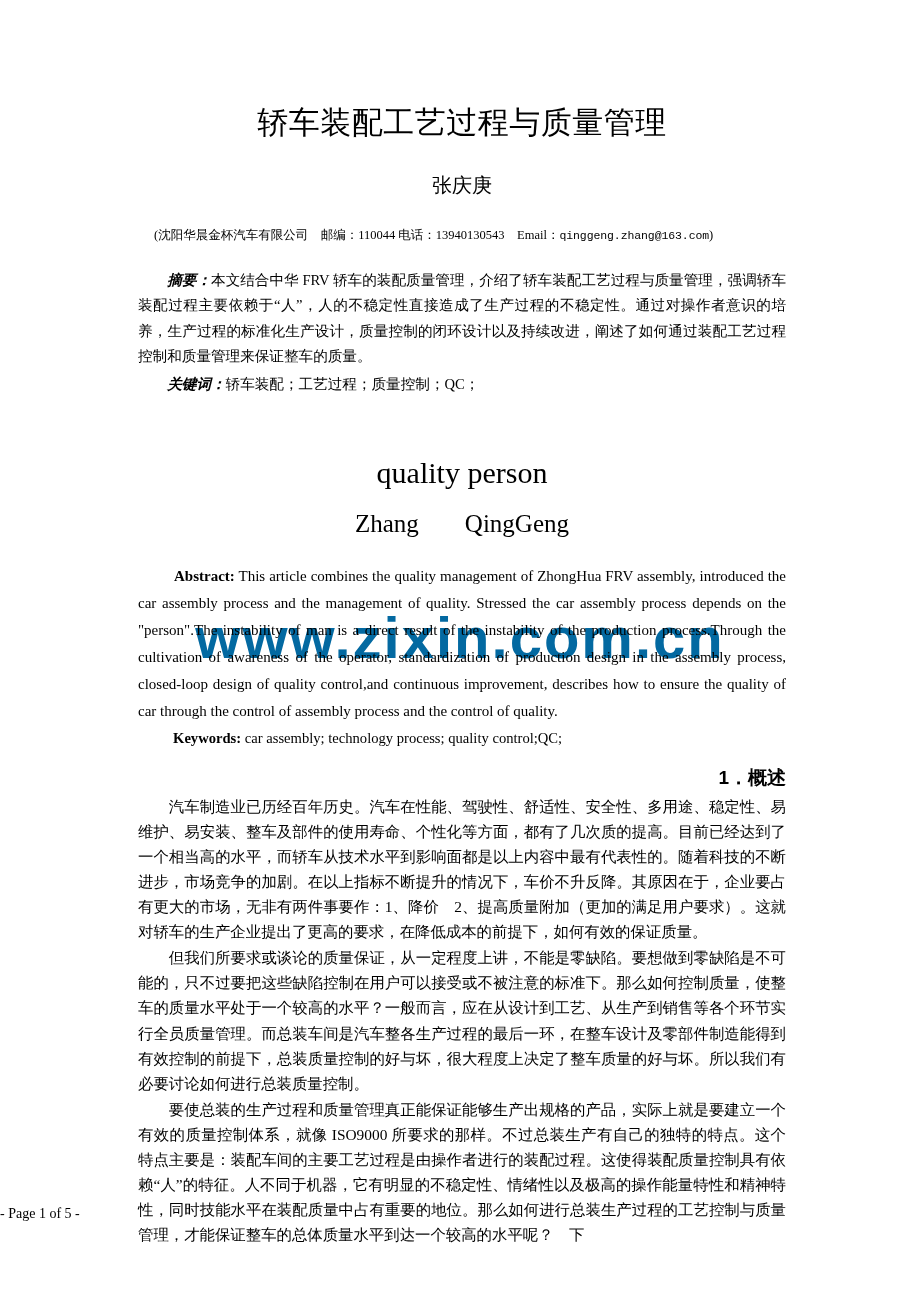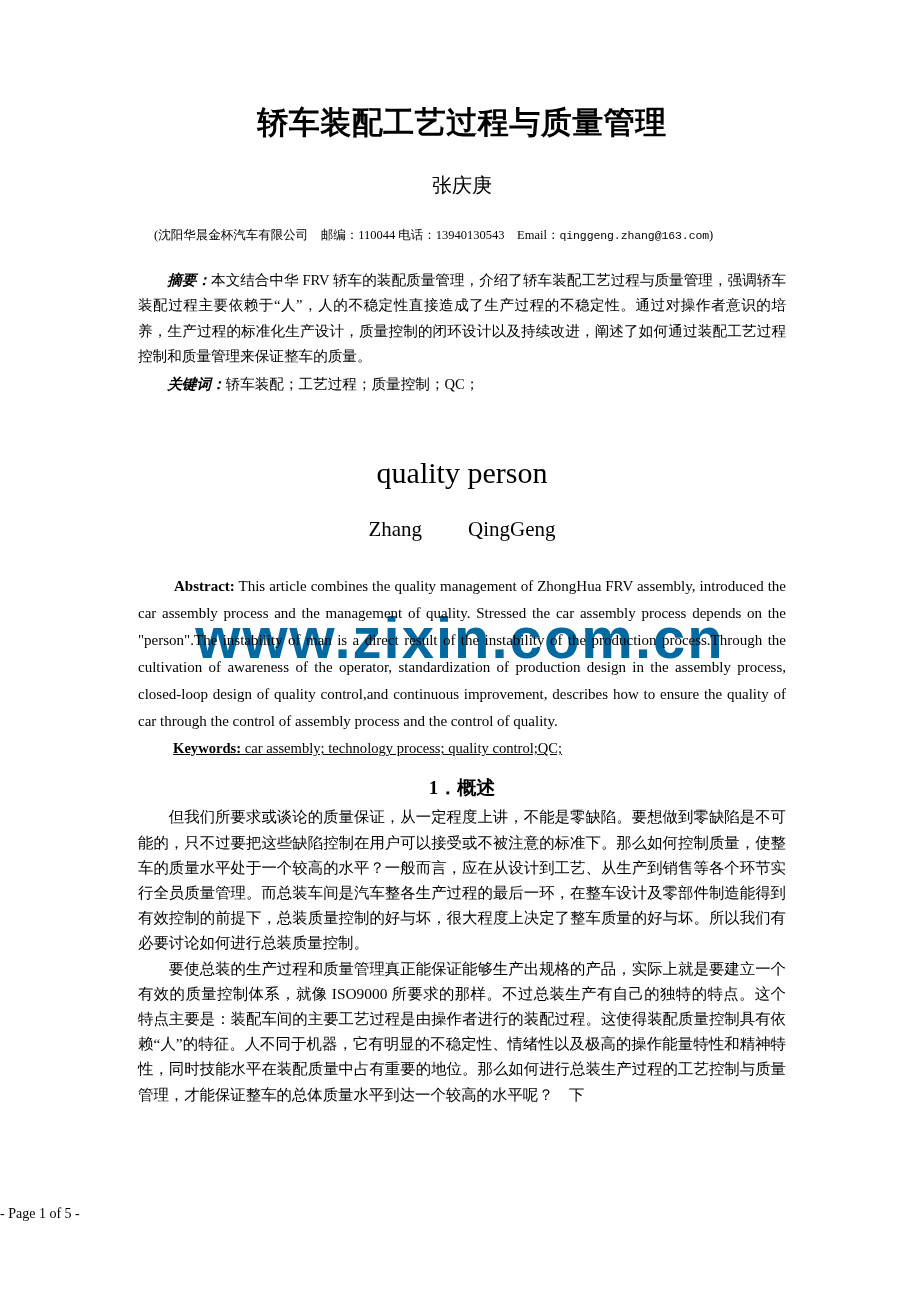--- a/index.html
+++ b/index.html
@@ -49,21 +49,21 @@
     z-index: 2;
   }
 
   
   .cn-title {
     margin: 0;
     padding-top: 104px;
     text-align: center;
     font-family: "Liberation Sans", "DejaVu Sans", sans-serif;
     font-size: 31px;
-    font-weight: 700;
+    font-weight: 400;
     letter-spacing: 0.5px;
     line-height: 1.25;
   }
   .cn-author {
     margin: 12px;
     padding-top: 17px;
     text-align: center;
     font-size: 20px;
     line-height: 1.3;
     font-family: "Liberation Serif", "DejaVu Serif", serif;
@@ -111,24 +111,24 @@
   .en-title {
     margin: 0;
     padding-top: 13px;
     text-align: center;
     font-size: 30px;
     line-height: 42px;
     font-family: "Liberation Serif", "DejaVu Serif", serif;
     font-weight: 400;
   }
   .en-author {
-    margin: 12px;
+    margin: 4px;
     padding-top: 10px;
     text-align: center;
-    font-size: 21px;
+    font-size: 25px;
     line-height: 1.3;
   }
   .en-author .gap {
     display: inline-block;
     width: 46px;
   }
 
   
   .en-abstract {
     margin: 0;
@@ -141,29 +141,28 @@
   .en-abstract .lbl,
   .en-keywords .lbl {
     font-weight: 700;
   }
   .en-keywords {
     margin: 0;
     padding-top: 0px;
     font-size: 14.6px;
     line-height: 27px;
     text-indent: 2.4em;
-    text-decoration: underline;
   }
 
   
   .section-head {
     margin: 0;
     padding-top: 11px;
-    text-align: center;
-    font-family: Liberation Serif, serif;
+    text-align: right;
+    font-family: Liberation Sans, sans-serif;
     font-size: 19px;
     font-weight: 700;
     line-height: 30px;
   }
 
   
   .body-para {
     margin: 0;
     padding-top: 1px;
     font-size: 15.4px;
@@ -208,20 +207,21 @@
     <h2 class="en-title"><br><span>quality person</span></h2>
 
     <p class="en-author"><span>Zhang</span><span class="gap"></span><span>QingGeng</span></p>
 
     <p class="en-abstract"><span class="lbl">Abstract:</span><span> This article combines the quality management of ZhongHua FRV assembly, introduced the car assembly process and the management of quality. Stressed the car assembly process depends on the "person".The instability of man is a direct result of the instability of the production process.Through the cultivation of awareness of the operator, standardization of production design in the assembly process, closed-loop design of quality control,and continuous improvement, describes how to ensure the quality of car through the control of assembly process and the control of quality.</span></p>
 
     <p class="en-keywords"><span class="lbl">Keywords:</span><span> car assembly; technology process; quality control;QC;</span></p>
 
     <h3 class="section-head">1．概述</h3>
 
+    <p class="body-para">汽车制造业已历经百年历史。汽车在性能、驾驶性、舒适性、安全性、多用途、稳定性、易维护、易安装、整车及部件的使用寿命、个性化等方面，都有了几次质的提高。目前已经达到了一个相当高的水平，而轿车从技术水平到影响面都是以上内容中最有代表性的。随着科技的不断进步，市场竞争的加剧。在以上指标不断提升的情况下，车价不升反降。其原因在于，企业要占有更大的市场，无非有两件事要作：1、降价　2、提高质量附加（更加的满足用户要求）。这就对轿车的生产企业提出了更高的要求，在降低成本的前提下，如何有效的保证质量。</p>
     <p class="body-para">但我们所要求或谈论的质量保证，从一定程度上讲，不能是零缺陷。要想做到零缺陷是不可能的，只不过要把这些缺陷控制在用户可以接受或不被注意的标准下。那么如何控制质量，使整车的质量水平处于一个较高的水平？一般而言，应在从设计到工艺、从生产到销售等各个环节实行全员质量管理。而总装车间是汽车整各生产过程的最后一环，在整车设计及零部件制造能得到有效控制的前提下，总装质量控制的好与坏，很大程度上决定了整车质量的好与坏。所以我们有必要讨论如何进行总装质量控制。</p>
     <p class="body-para">要使总装的生产过程和质量管理真正能保证能够生产出规格的产品，实际上就是要建立一个有效的质量控制体系，就像 ISO9000 所要求的那样。不过总装生产有自己的独特的特点。这个特点主要是：装配车间的主要工艺过程是由操作者进行的装配过程。这使得装配质量控制具有依赖“人”的特征。人不同于机器，它有明显的不稳定性、情绪性以及极高的操作能量特性和精神特性，同时技能水平在装配质量中占有重要的地位。那么如何进行总装生产过程的工艺控制与质量管理，才能保证整车的总体质量水平到达一个较高的水平呢？　下</p>
 
   </div>
 
   <div class="footer">- Page 1 of 5 -</div>
 
 </div>
 
 </body></html>

